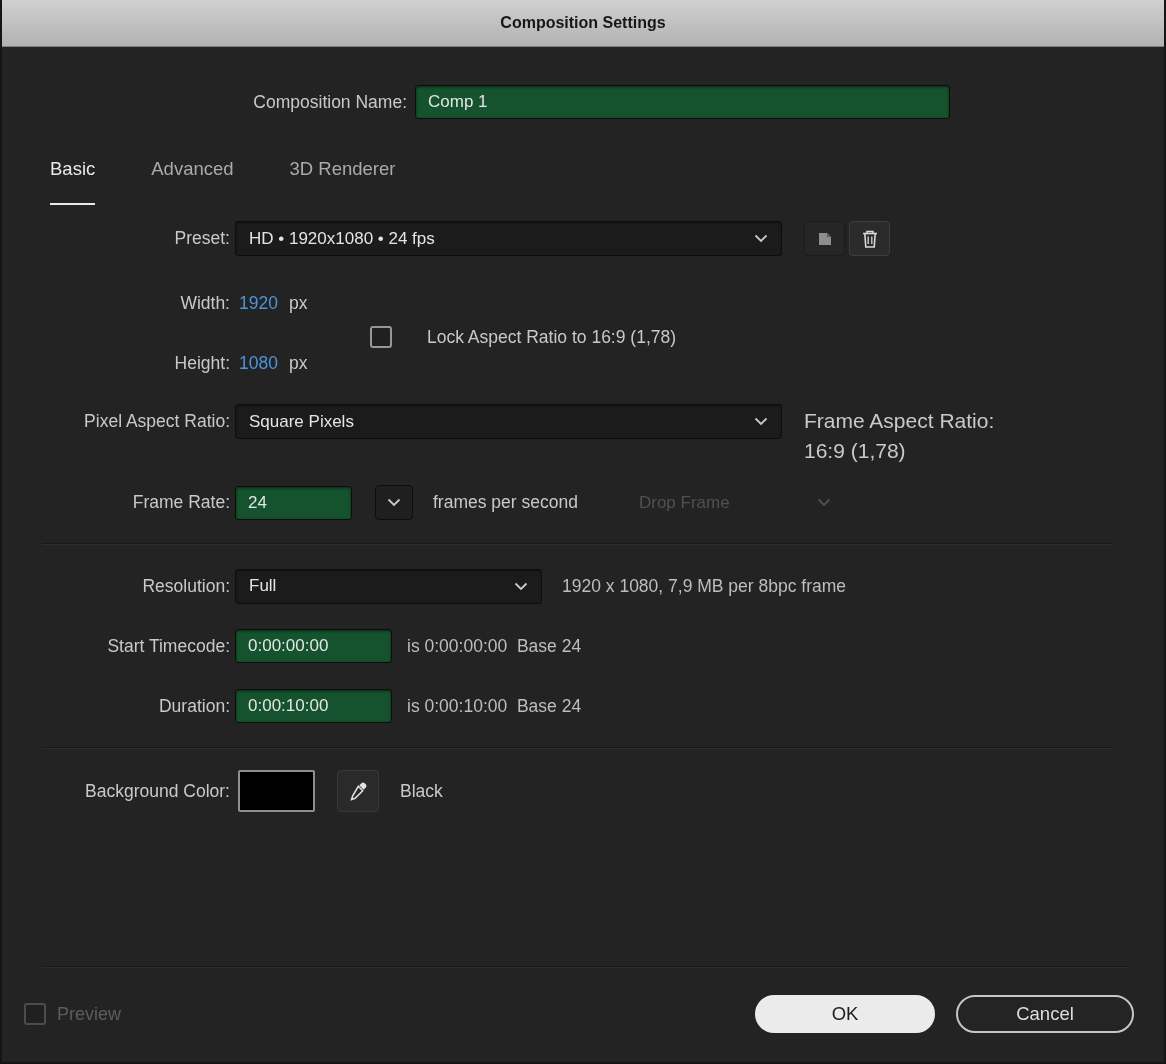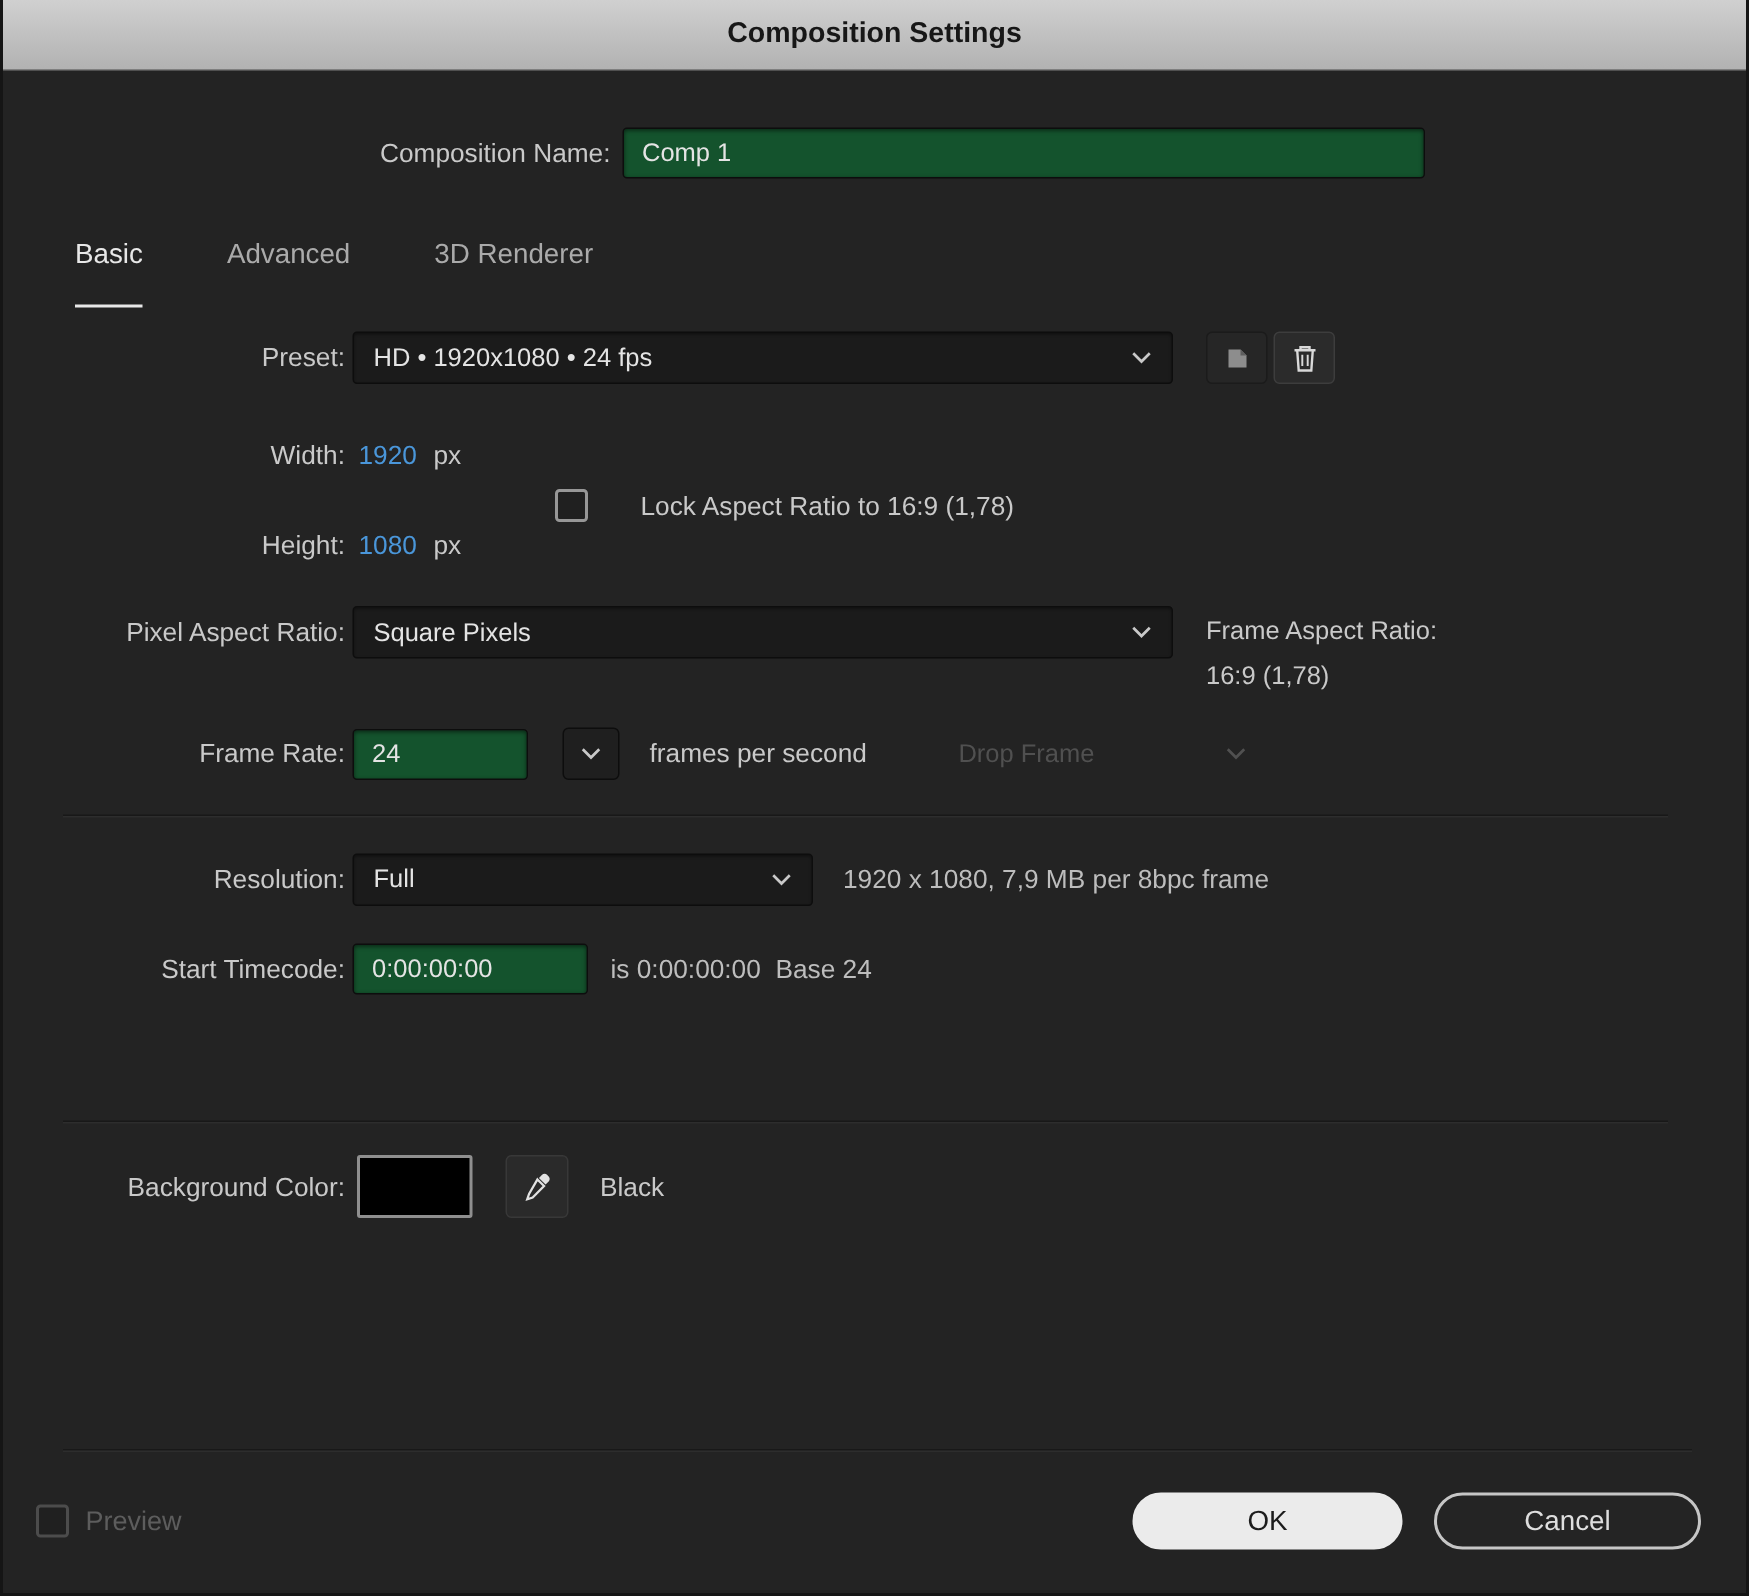--- a/index.html
+++ b/index.html
@@ -15,21 +15,21 @@
     border-bottom: 2px solid #151515;
     overflow: hidden;
   }
 
   .titlebar {
     position: absolute; left: 0; top: 0; right: 0; height: 47px;
     background: linear-gradient(#d0d0d0, #b2b2b2);
     border-bottom: 1px solid #7f7f7f;
     display: flex; align-items: center; justify-content: center;
   }
-  .titlebar .title { font-size: 19px; font-weight: bold; color: #171717; }
+  .titlebar .title { font-size: 16px; font-weight: bold; color: #171717; }
 
   .row { position: absolute; left: 0; right: 0; display: flex; align-items: center; }
   .lbl { width: 228px; text-align: right; color: #c9c9c9; font-size: 17.5px; flex: none; }
   .pre { white-space: pre; }
 
   .text-input {
     background: #14532d; border: 1px solid #0d0d0d; border-radius: 3px;
     color: #e4e4e4; font-size: 17px; padding: 0 12px; height: 34px;
     font-family: "Liberation Sans", sans-serif;
     box-shadow: inset 0 1px 3px rgba(0,0,0,.55);
@@ -72,21 +72,21 @@
   .icon-btn.trash-btn { background: #2b2b2b; border: 1px solid #3d3d3d; }
 
   .mini-btn {
     width: 38px; height: 35px; border-radius: 4px; flex: none;
     background: #1f1f1f; border: 1px solid #0d0d0d;
     display: flex; align-items: center; justify-content: center;
   }
 
   .divider { position: absolute; height: 0; border-top: 1px solid #181818; border-bottom: 1px solid #2d2d2d; }
 
-  .fa-block { position: absolute; left: 802px; top: 406px; color: #c9c9c9; font-size: 17px; line-height: 30px; }
+  .fa-block { position: absolute; left: 802px; top: 406px; color: #c9c9c9; font-size: 21px; line-height: 30px; }
 
   .swatch {
     width: 77px; height: 42px; flex: none;
     background: #000000; border: 2px solid #8f8f8f; border-radius: 2px;
   }
   .eyedrop-btn {
     width: 42px; height: 42px; border-radius: 4px; flex: none;
     background: #2a2a2a; border: 1px solid #383838;
     display: flex; align-items: center; justify-content: center;
   }
@@ -204,20 +204,25 @@
     </div>
     <span class="info" style="margin-left:20px;">1920 x 1080, 7,9 MB per 8bpc frame</span>
   </div>
 
   <div class="row" style="top:629px; height:34px;">
     <div class="lbl">Start Timecode:</div>
     <input class="text-input" style="margin-left: 5px; width: 157px;" value="0:00:00:00">
     <span class="info pre" style="margin-left:15px;">is 0:00:00:00  Base 24</span>
   </div>
 
+  <div class="row" style="top:689px; height:34px;">
+    <div class="lbl">Duration:</div>
+    <input class="text-input" style="margin-left: 5px; width: 157px;" value="0:00:10:00">
+    <span class="info pre" style="margin-left:15px;">is 0:00:10:00  Base 24</span>
+  </div>
 
   <div class="divider" style="left:40px; width:1070px; top:747px;"></div>
 
   <div class="row" style="top:770px; height:42px;">
     <div class="lbl">Background Color:</div>
     <div class="swatch" style="margin-left:8px;"></div>
     <div class="eyedrop-btn" style="margin-left:22px;">
       <svg width="20" height="20" viewBox="0 0 20 20">
         <path d="M13.4 2.2 c.9-.9 2.4-.9 3.3 0 l1.1 1.1 c.9.9.9 2.4 0 3.3 l-2.1 2.1 -4.4-4.4 z" fill="#e2e2e2"></path>
         <path d="M10.3 5.3 l4.4 4.4 -7.6 7.6 -3.6 1.2 1.2-3.6 z" fill="none" stroke="#e2e2e2" stroke-width="1.5"></path>

